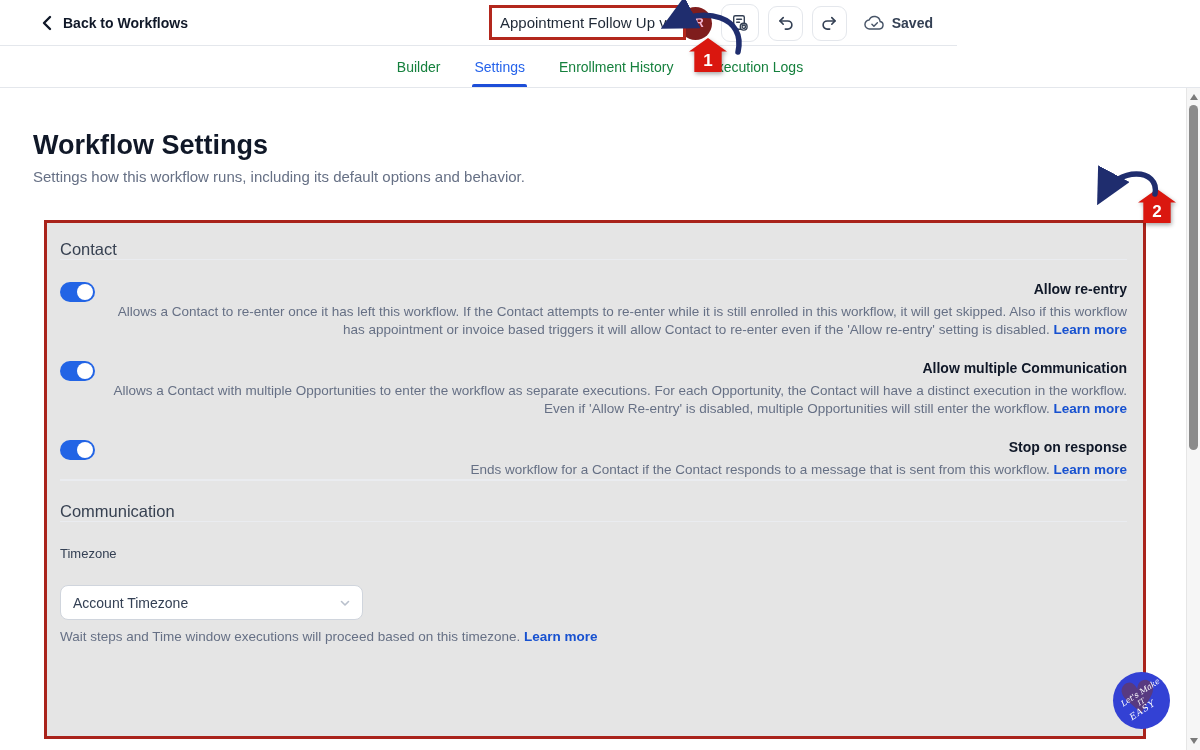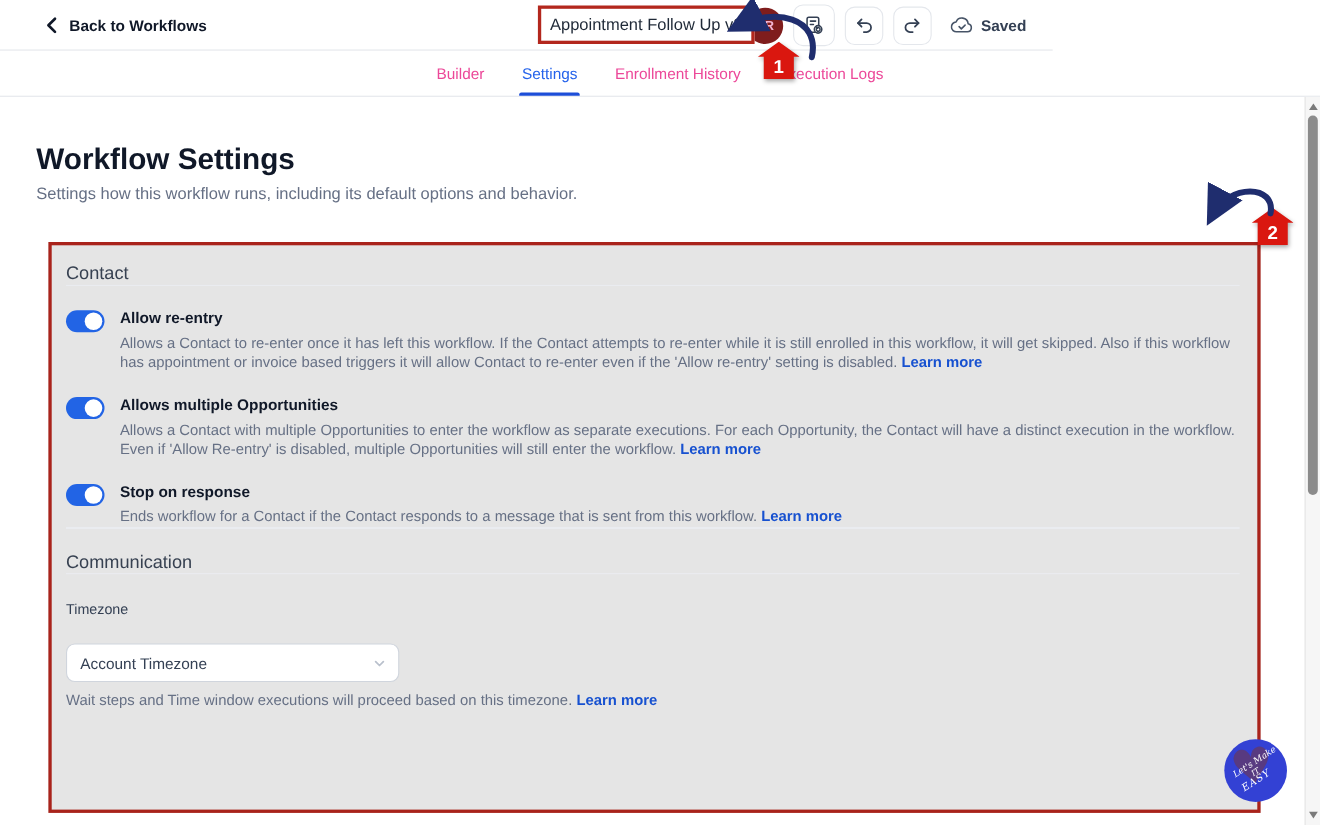--- a/index.html
+++ b/index.html
@@ -26,21 +26,21 @@
               cursor:pointer; }
   .icon-btn.big { width:38px; height:38px; }
   .saved { display:flex; align-items:center; gap:7px; margin-left:8px; }
   .saved span { font-size:14px; color:#344054; font-weight:600; }
 
   
   .tab-bar { position:absolute; top:46px; left:0; width:1200px; height:42px;
              background:#fff; border-bottom:1px solid #e4e7ec; display:flex;
              justify-content:center; align-items:stretch; gap:30px; z-index:5; }
   .tab { position:relative; display:flex; align-items:center; font-size:14px;
-         color:#ec4899; font-weight:500; cursor:pointer; padding:0 2px; }
+         color:#15803d; font-weight:500; cursor:pointer; padding:0 2px; }
   .tab.active { color:#2563eb; }
   .tab.active::after { content:""; position:absolute; left:0; right:0; bottom:0;
                        height:3px; background:#1d4ed8; border-radius:2px 2px 0 0; }
 
   
   .content { position:absolute; top:100px; left:0; width:1186px; height:662px;
              background:#fff; }
   .page-title { position:absolute; left:33px; top:30px; font-size:27px;
                 font-weight:700; color:#101828; }
   .page-subtitle { position:absolute; left:33px; top:68px; font-size:15px;
@@ -53,21 +53,21 @@
 
   .section-title { margin-top:17px; font-size:16.5px; color:#374151; }
   hr.div { border:none; border-top:1px solid #eaecf0; margin:0; }
   .div1 { margin-top:25px; }
 
   .setting-row { display:flex; gap:14px; margin-top:21px; align-items:flex-start; }
   .toggle { position:relative; width:35px; height:20px; border-radius:10px;
             background:#2264e5; flex:0 0 auto; margin-top:1px; cursor:pointer; }
   .toggle .knob { position:absolute; top:2px; right:2px; width:16px; height:16px;
                   border-radius:50%; background:#fff; }
-  .setting-text { flex:1; max-width:1022px; }
+  .setting-text { flex:1; max-width:1022px;text-align:right; }
   .setting-label { font-size:14px; font-weight:600; color:#101828; }
   .setting-desc { margin-top:6px; font-size:13.5px; line-height:18px; color:#667085; }
   .learn-more { color:#1751d0; font-weight:700; text-decoration:none; cursor:pointer; }
 
   .gap-div-a { margin-top:37px; }
   .gap-div-b { margin-top:22px; }
   .comm-title { margin-top:21px; }
   .comm-div { margin-top:25px; }
 
   .field-label { margin-top:24px; font-size:13px; color:#344054; }
@@ -183,21 +183,21 @@
           <div class="setting-label">Allow re-entry</div>
           <div class="setting-desc"><span>Allows a Contact to re-enter once it has left this workflow. If the Contact attempts to re-enter while it is still enrolled in this workflow, it will get skipped. Also if this workflow has appointment or invoice based triggers it will allow Contact to re-enter even if the 'Allow re-entry' setting is disabled.</span> <a class="learn-more">Learn more</a></div>
         </div>
       </div>
 
       <div class="setting-row">
         <div class="toggle">
             <div class="knob"></div>
           </div>
         <div class="setting-text">
-          <div class="setting-label">Allows multiple Opportunities</div>
+          <div class="setting-label">Allow multiple Communication</div>
           <div class="setting-desc"><span>Allows a Contact with multiple Opportunities to enter the workflow as separate executions. For each Opportunity, the Contact will have a distinct execution in the workflow. Even if 'Allow Re-entry' is disabled, multiple Opportunities will still enter the workflow.</span> <a class="learn-more">Learn more</a></div>
         </div>
       </div>
 
       <div class="setting-row">
         <div class="toggle">
             <div class="knob"></div>
           </div>
         <div class="setting-text">
           <div class="setting-label">Stop on response</div>

